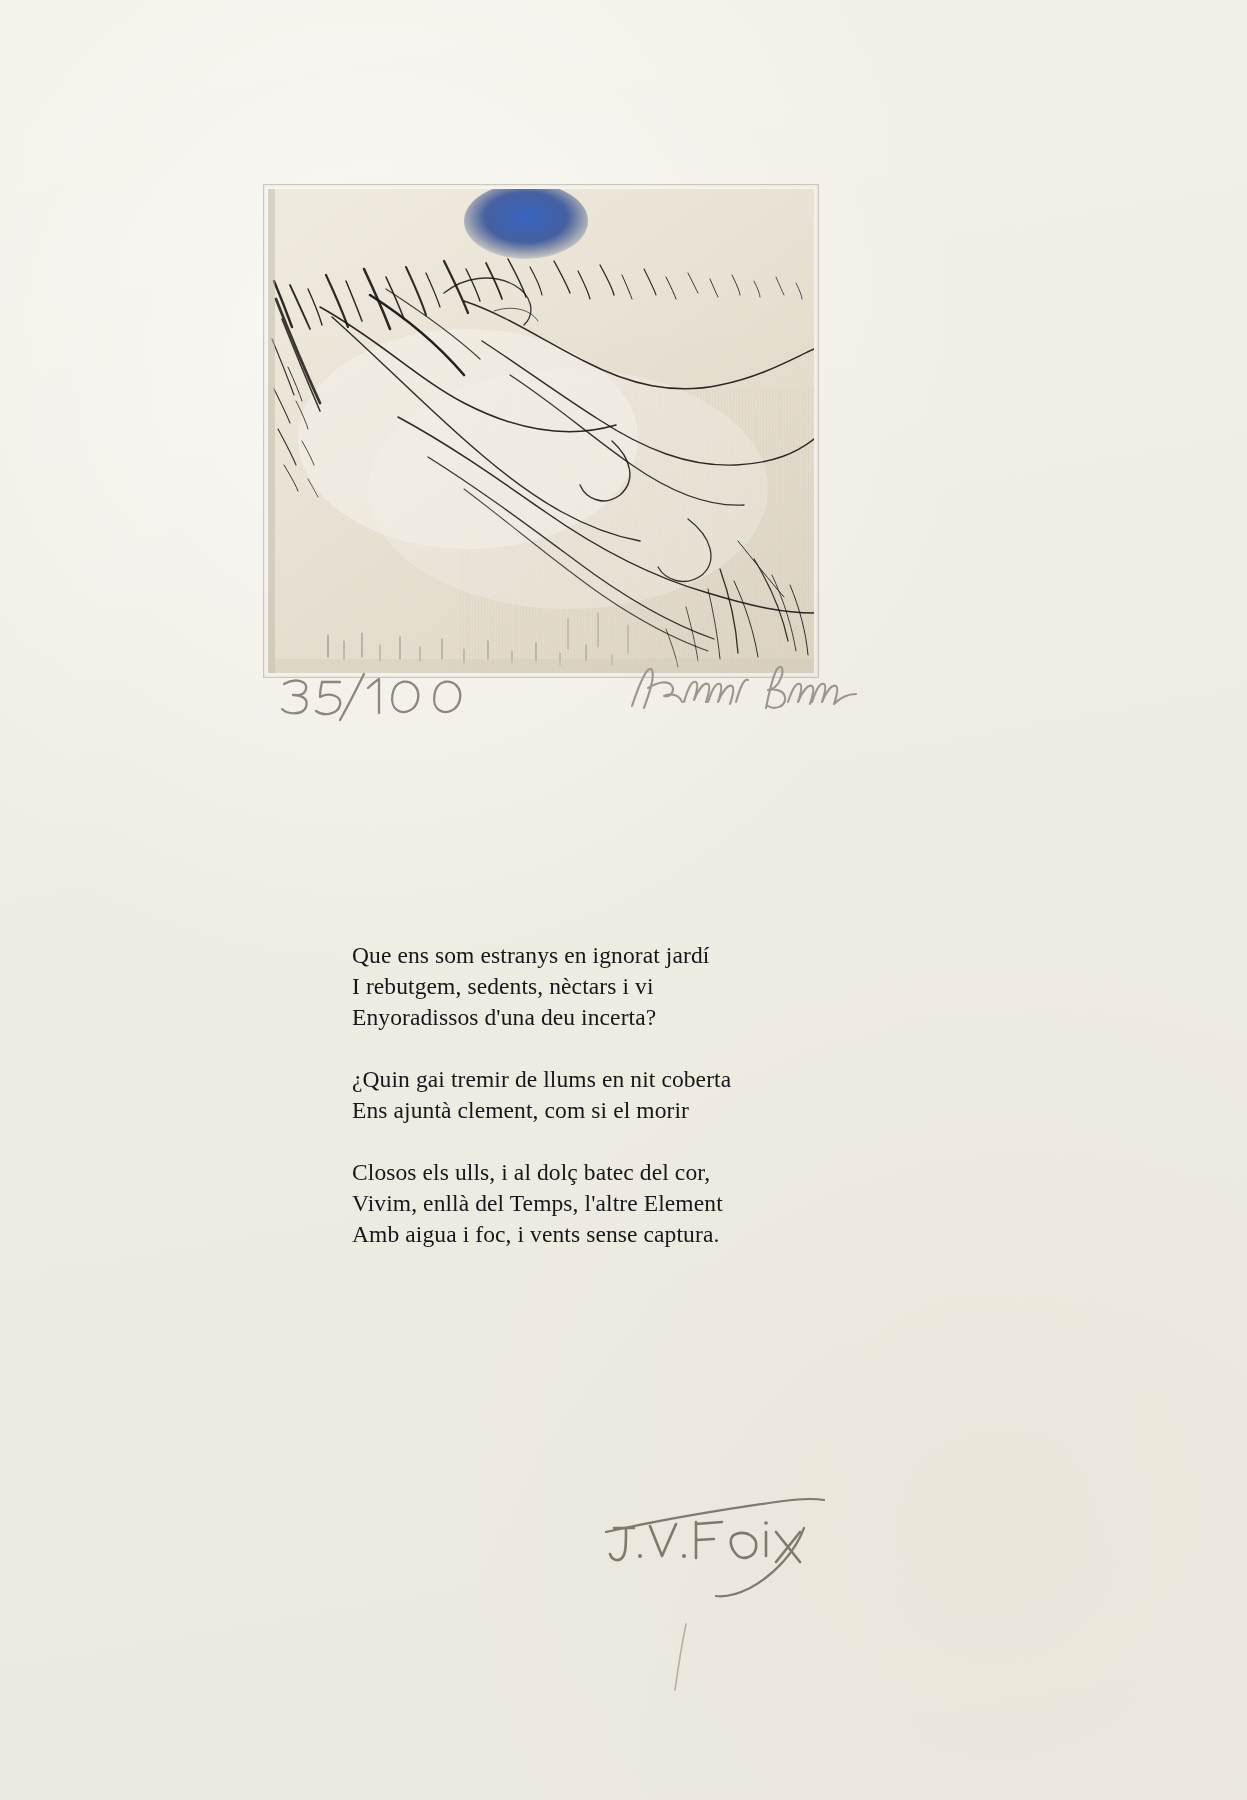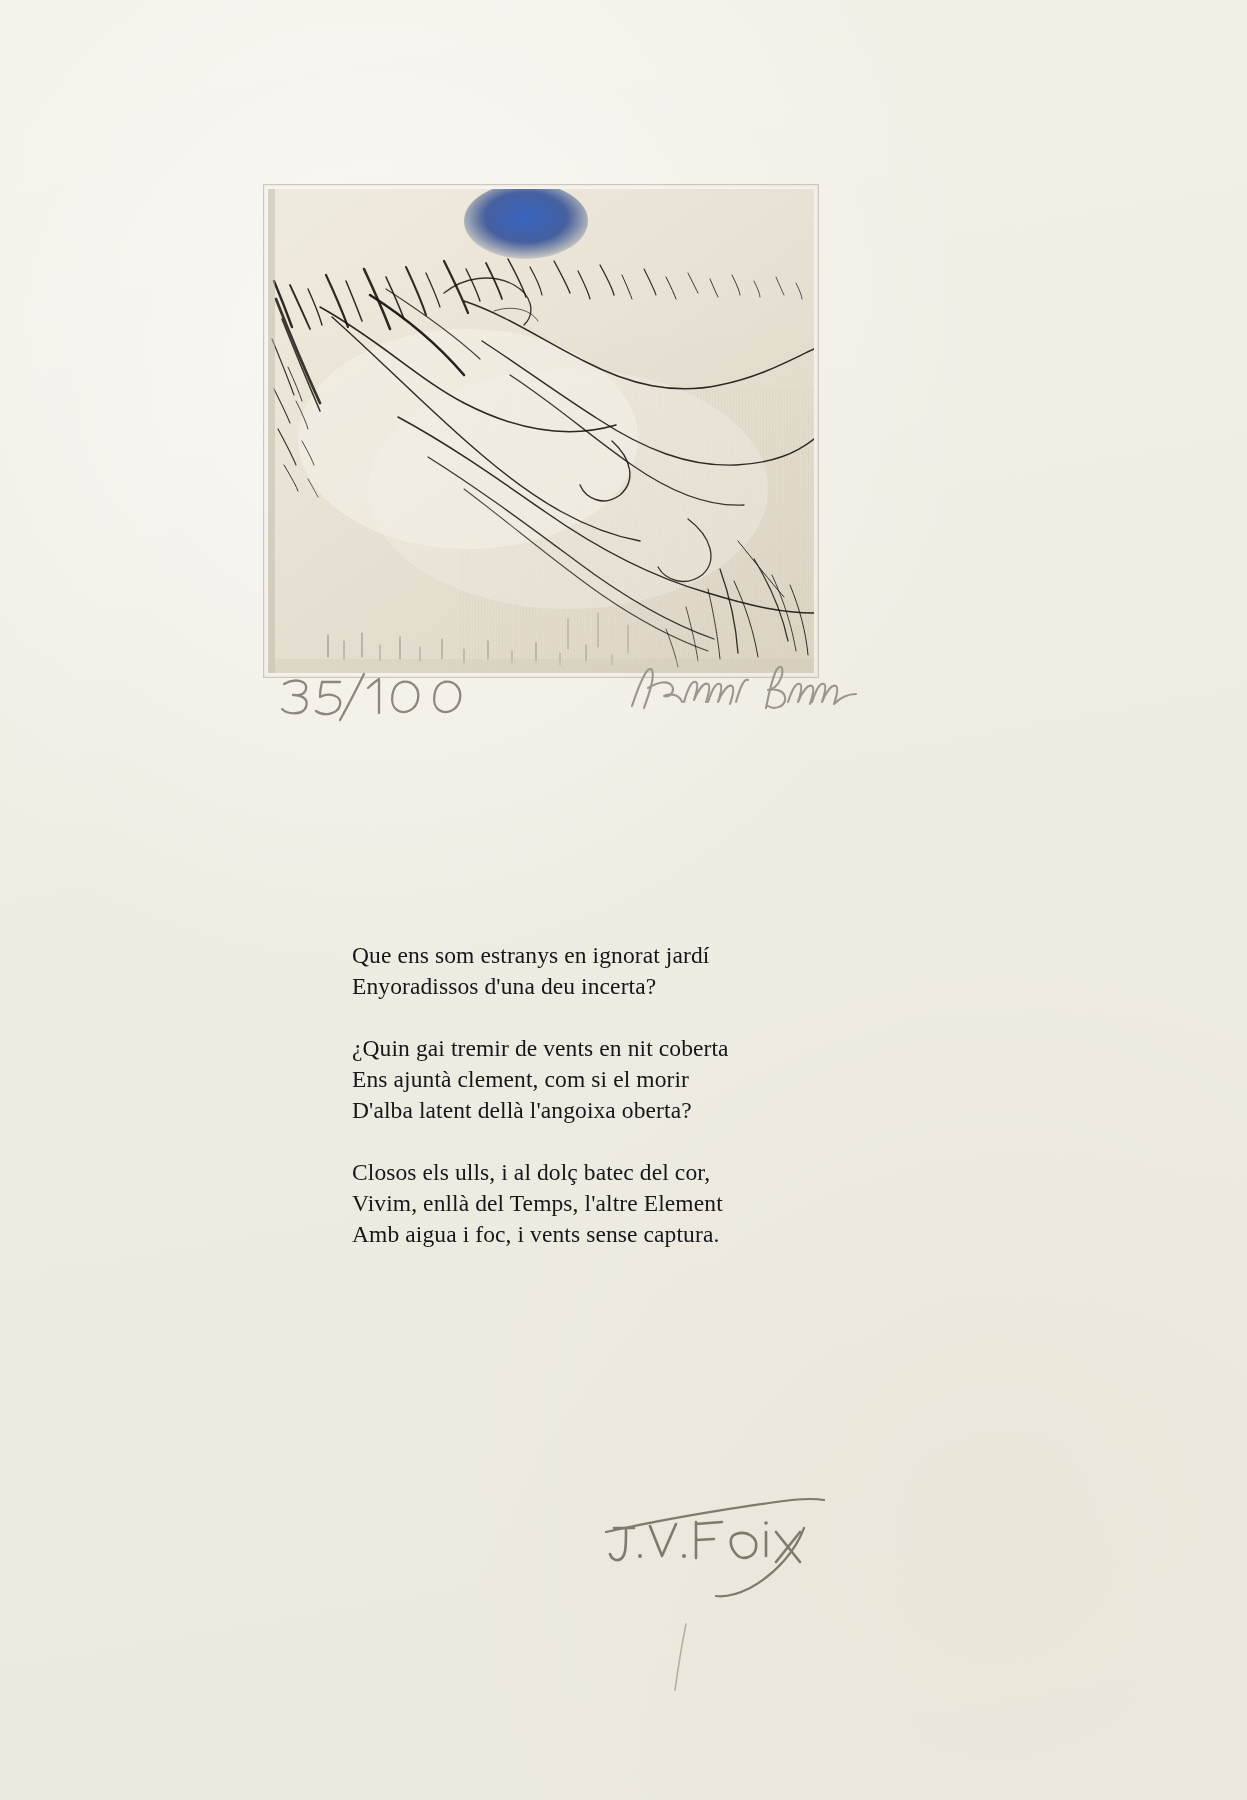--- a/index.html
+++ b/index.html
@@ -311,27 +311,27 @@
         <path d="M160 40 C 164 28, 168 20, 172 22 C 175 24, 172 34, 170 40 C 174 30, 180 22, 184 24 C 187 26, 184 36, 182 42"></path>
         <path d="M184 40 C 188 28, 192 20, 196 22 C 199 24, 196 34, 194 40 C 198 30, 204 22, 208 24 C 211 26, 208 36, 206 42 C 212 36, 220 32, 228 32"></path>
       </g>
     </svg>
   </div>
 
   <div class="poem">
 
     <div class="stanza">
       <div class="line">Que ens som estranys en ignorat jardí</div>
+      <div class="line">I rebutgem, sedents, nèctars i vi</div>
       <div class="line">Enyoradissos d'una deu incerta?</div>
     </div>
 
     <div class="stanza">
-      <div class="line">¿Quin gai tremir de vents en nit coberta</div>
+      <div class="line">¿Quin gai tremir de llums en nit coberta</div>
       <div class="line">Ens ajuntà clement, com si el morir</div>
-      <div class="line">D'alba latent dellà l'angoixa oberta?</div>
     </div>
 
 
     <div class="stanza">
       <div class="line">Closos els ulls, i al dolç batec del cor,</div>
       <div class="line">Vivim, enllà del Temps, l'altre Element</div>
       <div class="line">Amb aigua i foc, i vents sense captura.</div>
     </div>
 
   </div>

